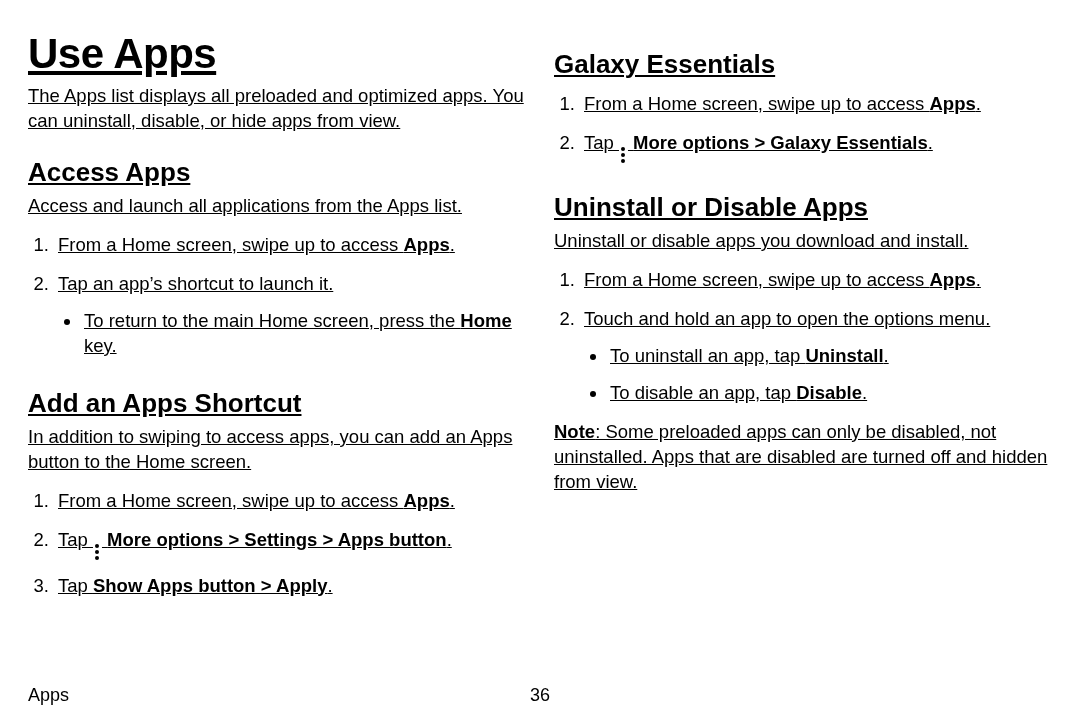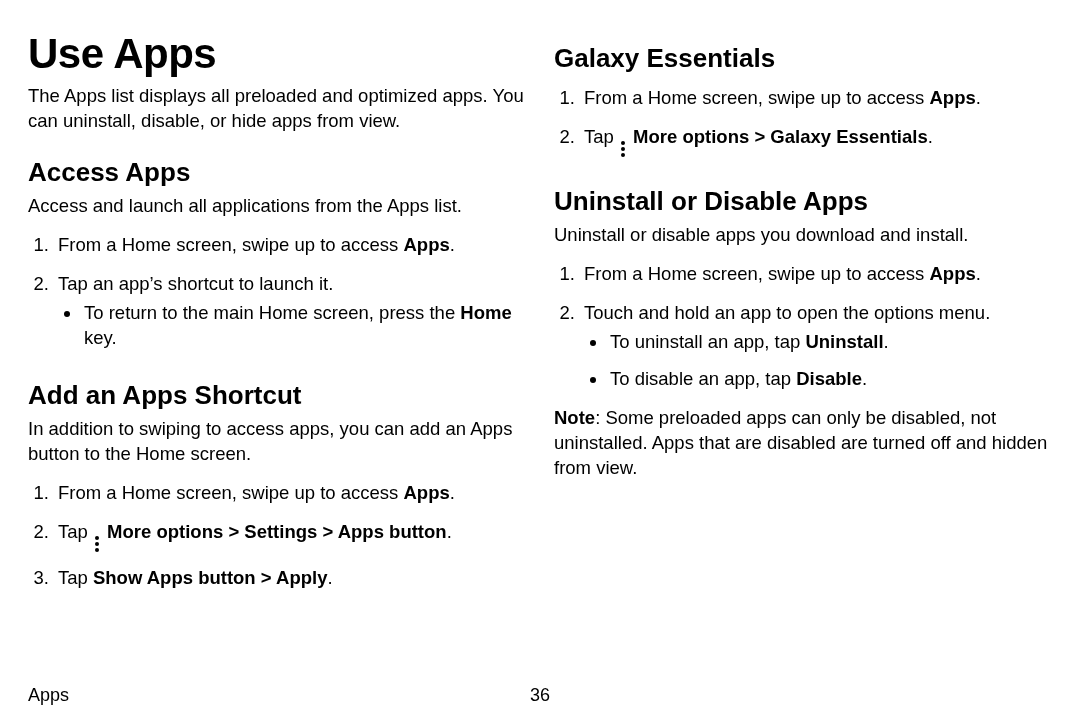--- a/index.html
+++ b/index.html
@@ -9,61 +9,62 @@
     font-family: Arial, Helvetica, sans-serif;
     color: #000;
     background: #fff;
     padding: 32px 28px 18px 28px;
     position: relative;
   }
   .columns {
     display: flex;
     gap: 28px;
     height: 640px;
+    text-decoration: underline;
   }
   .col {
     flex: 1;
     display: flex;
     flex-direction: column;
   }
   h1 {
     font-size: 42px;
     font-weight: 900;
     letter-spacing: -0.5px;
     margin-bottom: 8px;
     line-height: 1.05;
   }
   h2 {
     font-size: 26px;
     font-weight: 700;
     margin-top: 16px;
     margin-bottom: 6px;
     line-height: 1.15;
   }
-  .col-right h2:first-child { margin-top: 12px; }
+  .col-right h2:first-child { margin-top: 18px; }
   p {
     font-size: 18.5px;
     line-height: 1.35;
     margin-bottom: 8px;
   }
   ol {
     list-style: decimal;
     padding-left: 26px;
     margin-top: 6px;
   }
   ol > li {
     font-size: 18.5px;
     line-height: 1.35;
     margin-bottom: 14px;
     padding-left: 4px;
   }
   ul {
     list-style: disc;
     padding-left: 24px;
-    margin-top: 4px;
+    margin-top: 12px;
   }
   ul > li {
     font-size: 18.5px;
     line-height: 1.35;
     margin-bottom: 12px;
     padding-left: 2px;
   }
   .b { font-weight: 700; }
   .more-icon {
     display: inline-flex;

